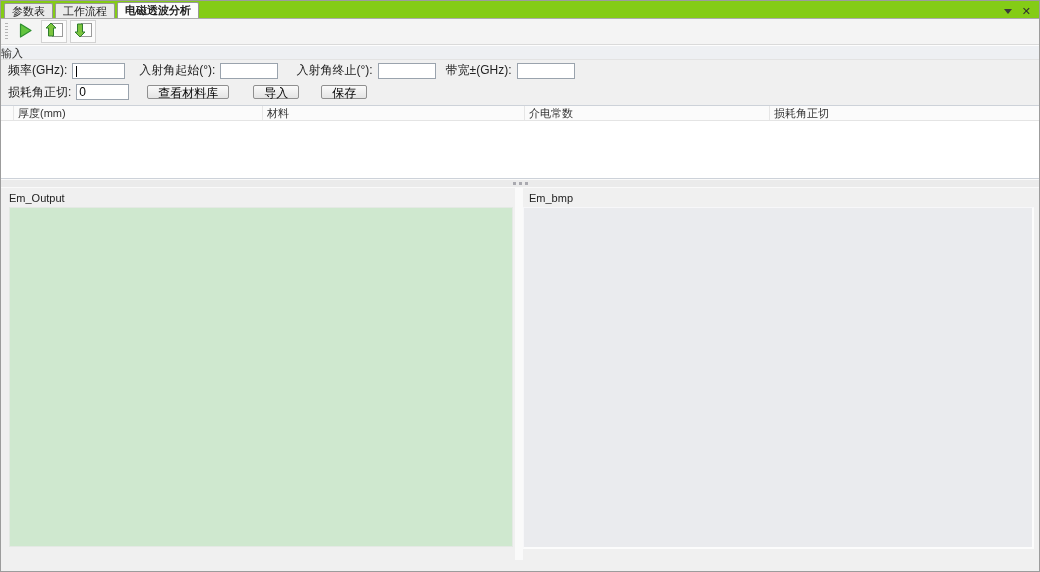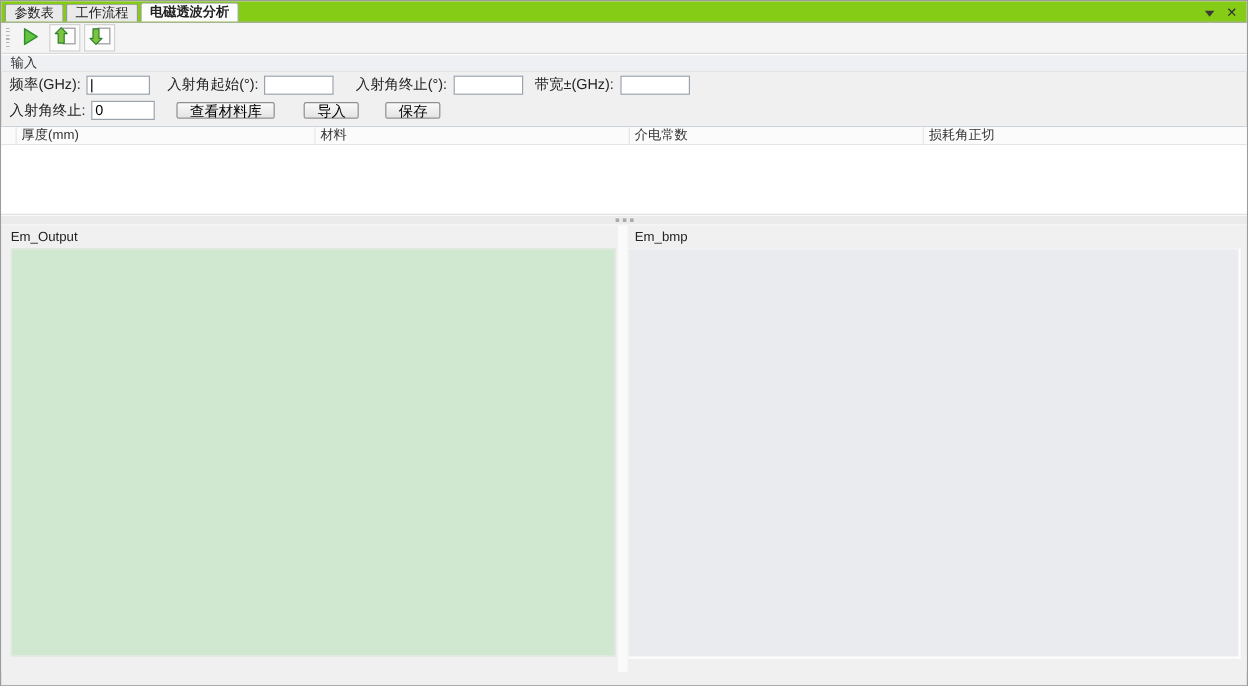--- a/index.html
+++ b/index.html
@@ -16,21 +16,21 @@
   .caret-down { width:0; height:0; border-left:4px solid transparent; border-right:4px solid transparent; border-top:5px solid #3a3a3a; }
   .close-x { font-size:11px; font-weight:bold; color:#2e2e2e; line-height:10px; }
 
   
   .toolbar { height:26px; background:#f4f4f4; border-bottom:1px solid #dadada; display:flex; align-items:center; padding-left:3px; }
   .gripper { width:3px; height:18px; margin:0 4px 0 1px; background:repeating-linear-gradient(to bottom,#b4b4b4 0 1px,transparent 1px 3px); }
   .tool-btn { width:26px; height:23px; display:flex; align-items:center; justify-content:center; border:1px solid transparent; margin-right:3px; }
   .tool-btn.boxed { border-color:#d2d2d2; background:#fbfbfb; }
 
   
-  .section-header { height:15px; line-height:14px; background:#eef0f3; border-top:1px solid #fdfdfd; border-bottom:1px solid #e3e3e3; font-size:11px; color:#333; padding-left:8px; }
+  .section-header { height:15px; line-height:14px; background:#eef0f3; border-top:1px solid #fdfdfd; border-bottom:1px solid #e3e3e3; font-size:11px; color:#333; }
 
   
   .form-row { display:flex; align-items:center; height:21px; padding-left:7px; }
   .form-row.second { height:22px; }
   .fld-label { margin-right:5px; font-size:12px; color:#222; white-space:nowrap; }
   .txt { width:53px; height:16px; border:1px solid #9aa3ad; background:#fff; font-size:12px; padding:0 2px; font-family:"Liberation Sans",sans-serif; }
   .txt.wide { width:58px; }
   .input-wrap { position:relative; display:inline-block; }
   .caret-bar { position:absolute; left:4px; top:3px; width:1px; height:11px; background:#000; }
   .btn { font-size:12px; height:14px; padding:0 10px; background:linear-gradient(#fafafa,#e4e4e4); border:1px solid #8f8f8f; border-radius:2px; line-height:15px; white-space:nowrap; }
@@ -113,21 +113,21 @@
     </span>
     <span class="fld-label sp14">入射角起始(°):</span>
     <input class="txt wide" type="text" value="" style="">
     <span class="fld-label sp18">入射角终止(°):</span>
     <input class="txt wide" type="text" value="" style="">
     <span class="fld-label sp10">带宽±(GHz):</span>
     <input class="txt wide" type="text" value="" style="">
   </div>
 
   <div class="form-row second">
-    <span class="fld-label">入射角终止:</span>
+    <span class="fld-label">损耗角正切:</span>
     <input class="txt" type="text" value="0" style="">
     <button class="btn sp18">查看材料库</button>
     <button class="btn sp24">导入</button>
     <button class="btn sp22">保存</button>
   </div>
 
   <div class="mat-table">
     <div class="mat-head">
       <div class="mat-th sel"></div>
       <div class="mat-th c1">厚度(mm)</div>

